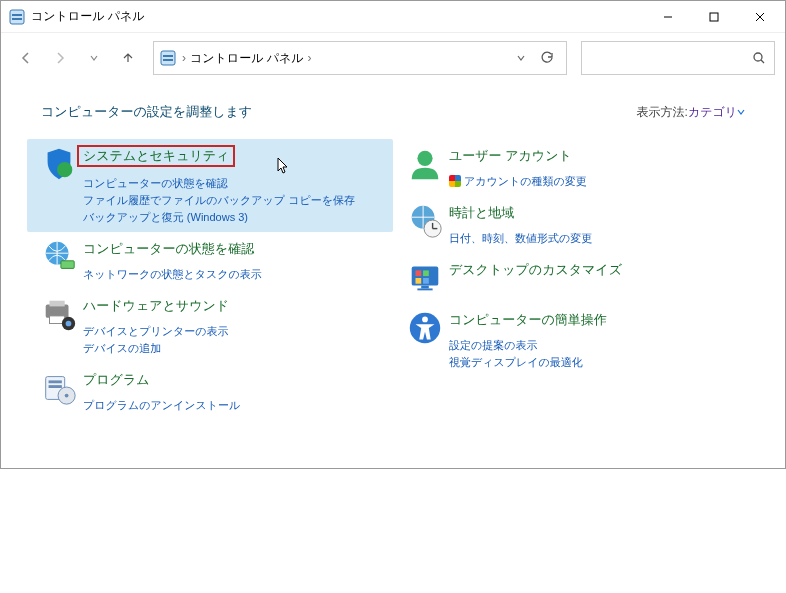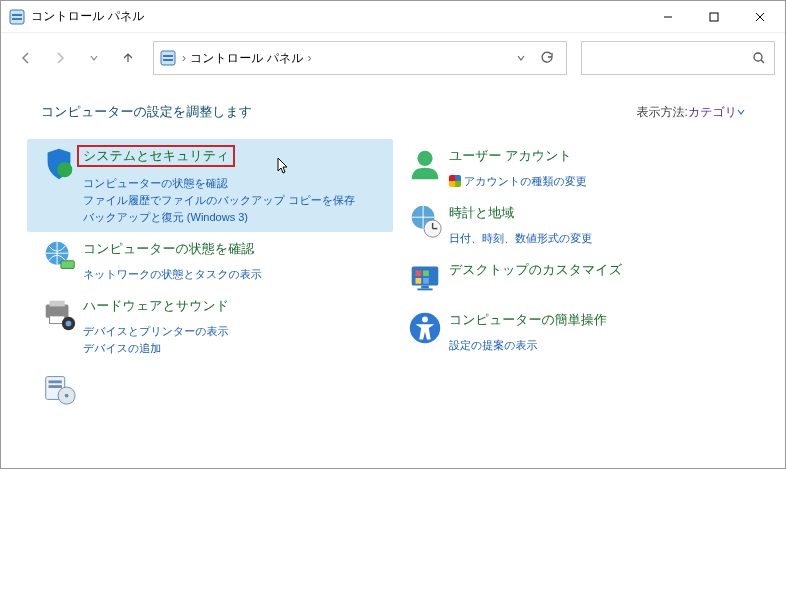--- a/index.html
+++ b/index.html
@@ -317,20 +317,26 @@
         <div class="cat">
           <div class="icon-wrap">
             <svg viewBox="0 0 40 40">
                 <rect x="6" y="8" width="20" height="24" rx="2" fill="#eef3fa" stroke="#6a8cb5"></rect>
                 <rect x="9" y="12" width="14" height="3" fill="#6a8cb5"></rect>
                 <rect x="9" y="17" width="14" height="3" fill="#6a8cb5"></rect>
                 <circle cx="28" cy="28" r="9" fill="#e0e6ec" stroke="#6a8cb5"></circle>
                 <circle cx="28" cy="28" r="2" fill="#6a8cb5"></circle>
               </svg>
           </div>
+          <div class="text">
+            <span class="cat-title">プログラム</span>
+            <div class="sublinks">
+              <a class="sublink">プログラムのアンインストール</a>
+            </div>
+          </div>
         </div>
 
       </div>
 
       <div class="column">
 
         <div class="cat">
           <div class="icon-wrap">
             <svg viewBox="0 0 40 40">
                 <circle cx="20" cy="14" r="8" fill="#3fb56b"></circle>
@@ -385,20 +391,21 @@
             <svg viewBox="0 0 40 40">
                 <circle cx="20" cy="20" r="16" fill="#2f78d1"></circle>
                 <circle cx="20" cy="11" r="3" fill="#fff"></circle>
                 <path d="M10 16 L30 16 L24 20 L26 32 L22 32 L20 24 L18 32 L14 32 L16 20 Z" fill="#fff"></path>
               </svg>
           </div>
           <div class="text">
             <span class="cat-title">コンピューターの簡単操作</span>
             <div class="sublinks">
               <a class="sublink">設定の提案の表示</a>
+              <a class="sublink">視覚ディスプレイの最適化</a>
             </div>
           </div>
         </div>
 
       </div>
     </div>
   </div>
 </div>
 
 </body></html>

